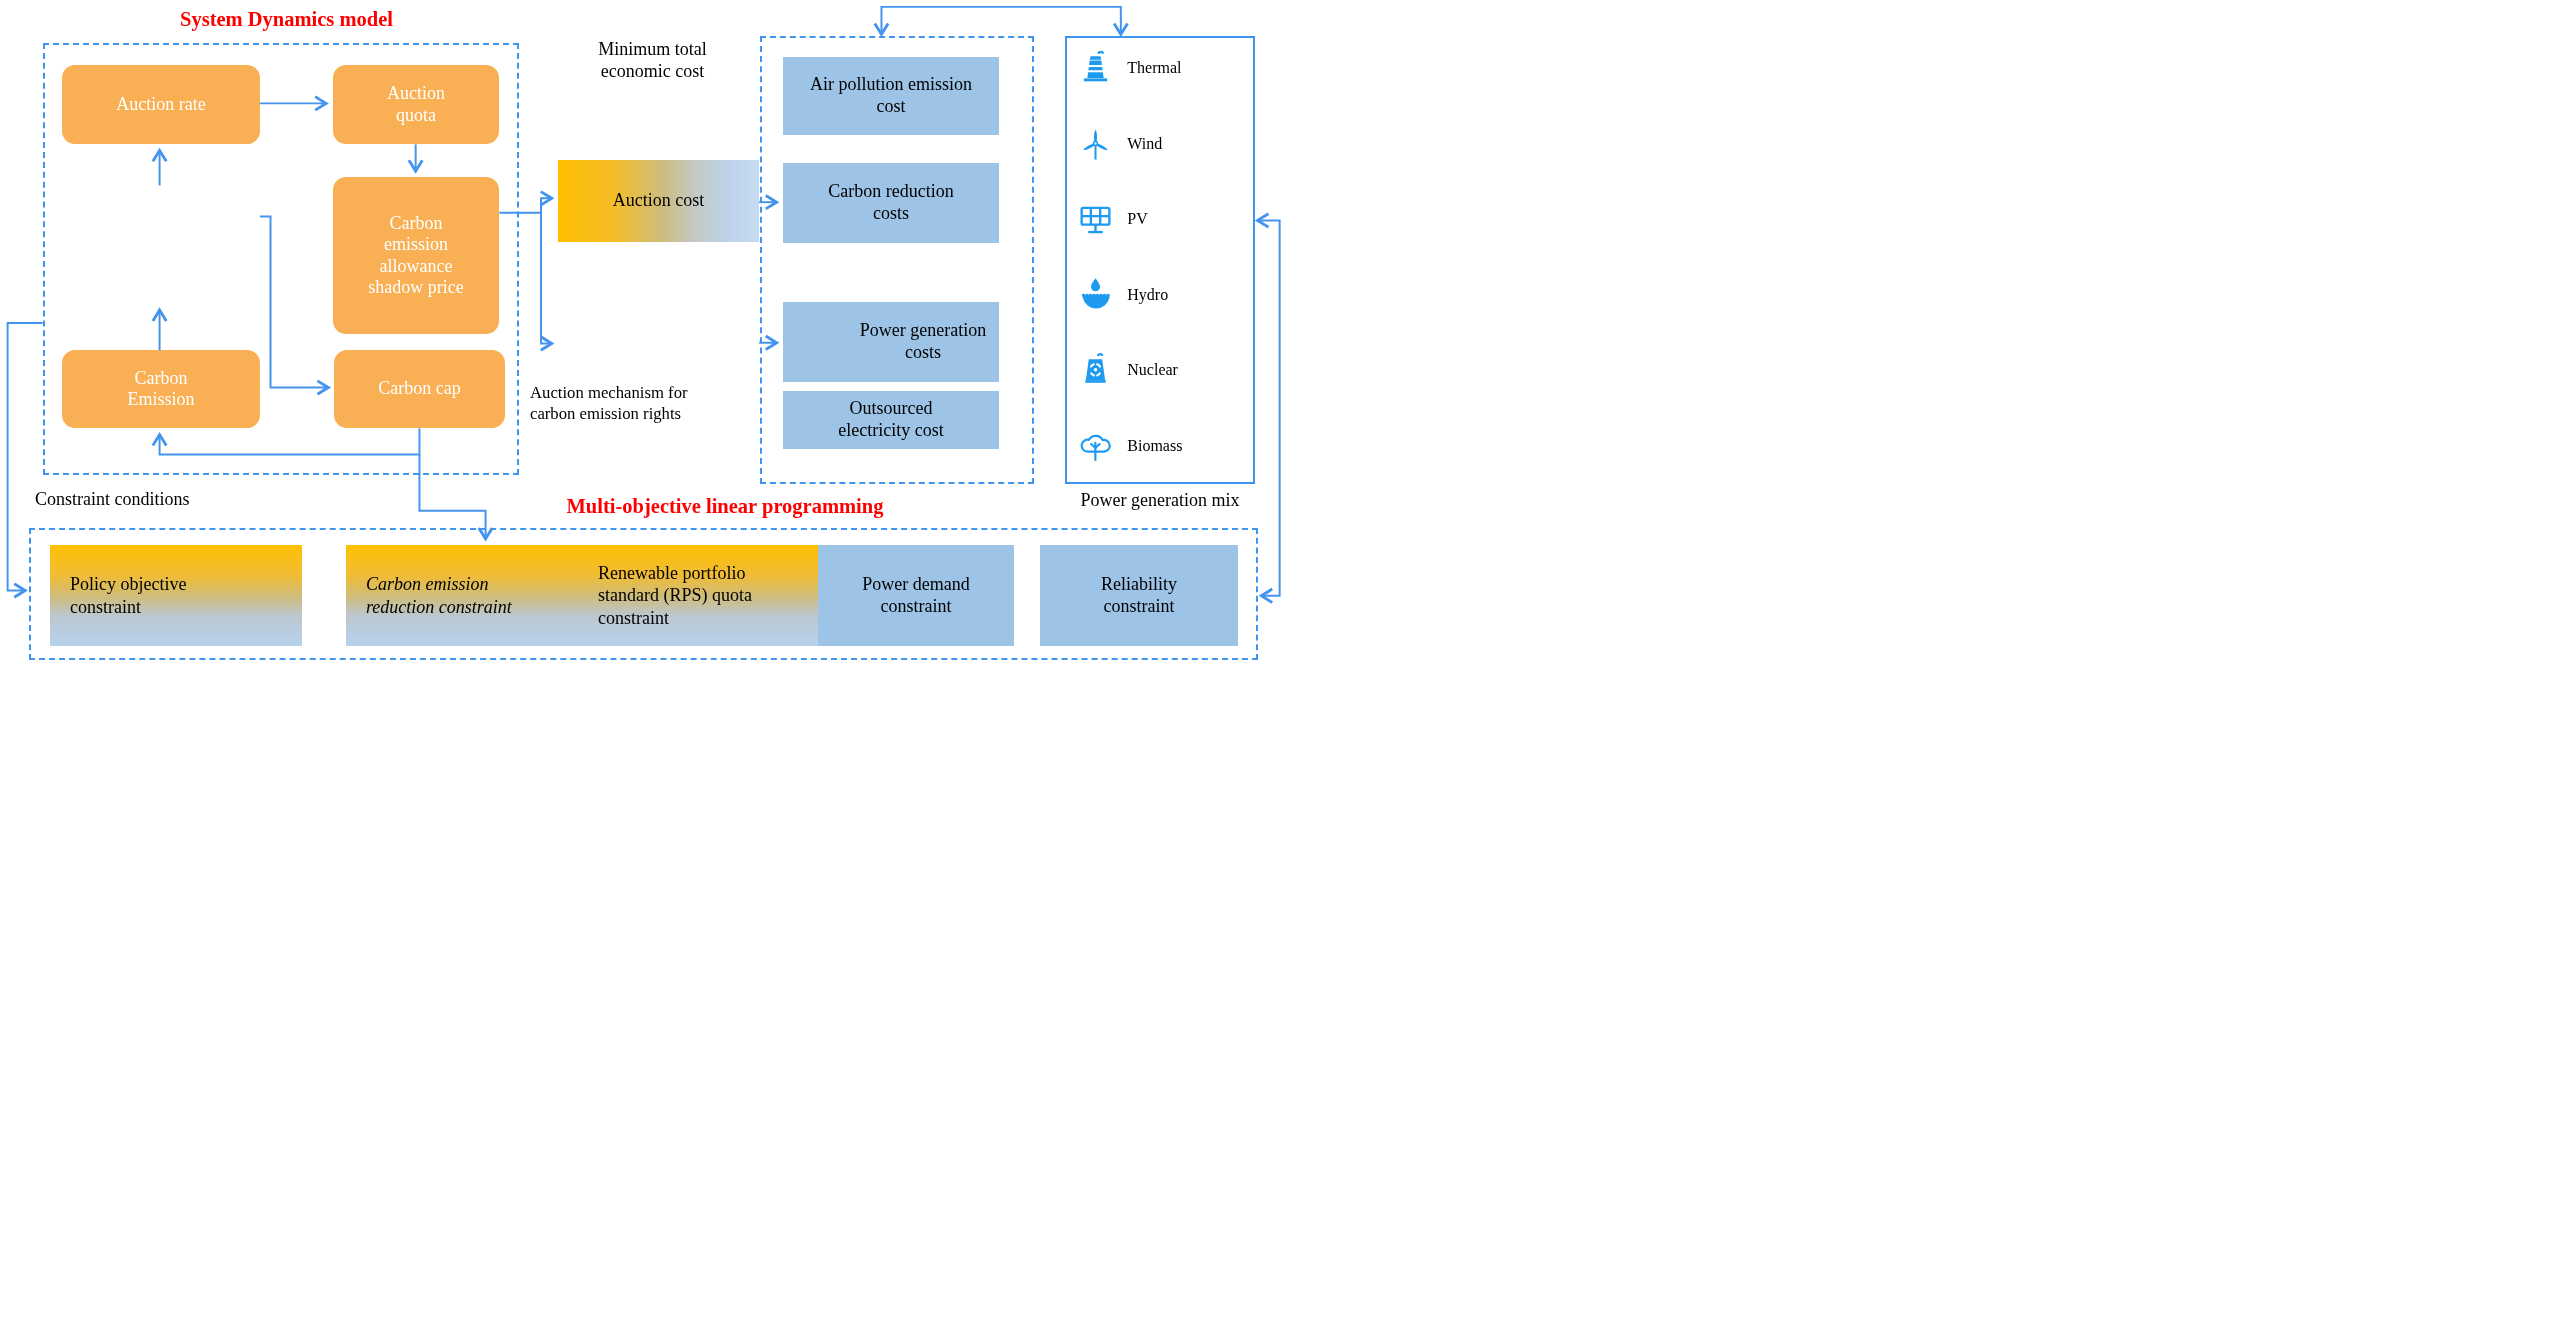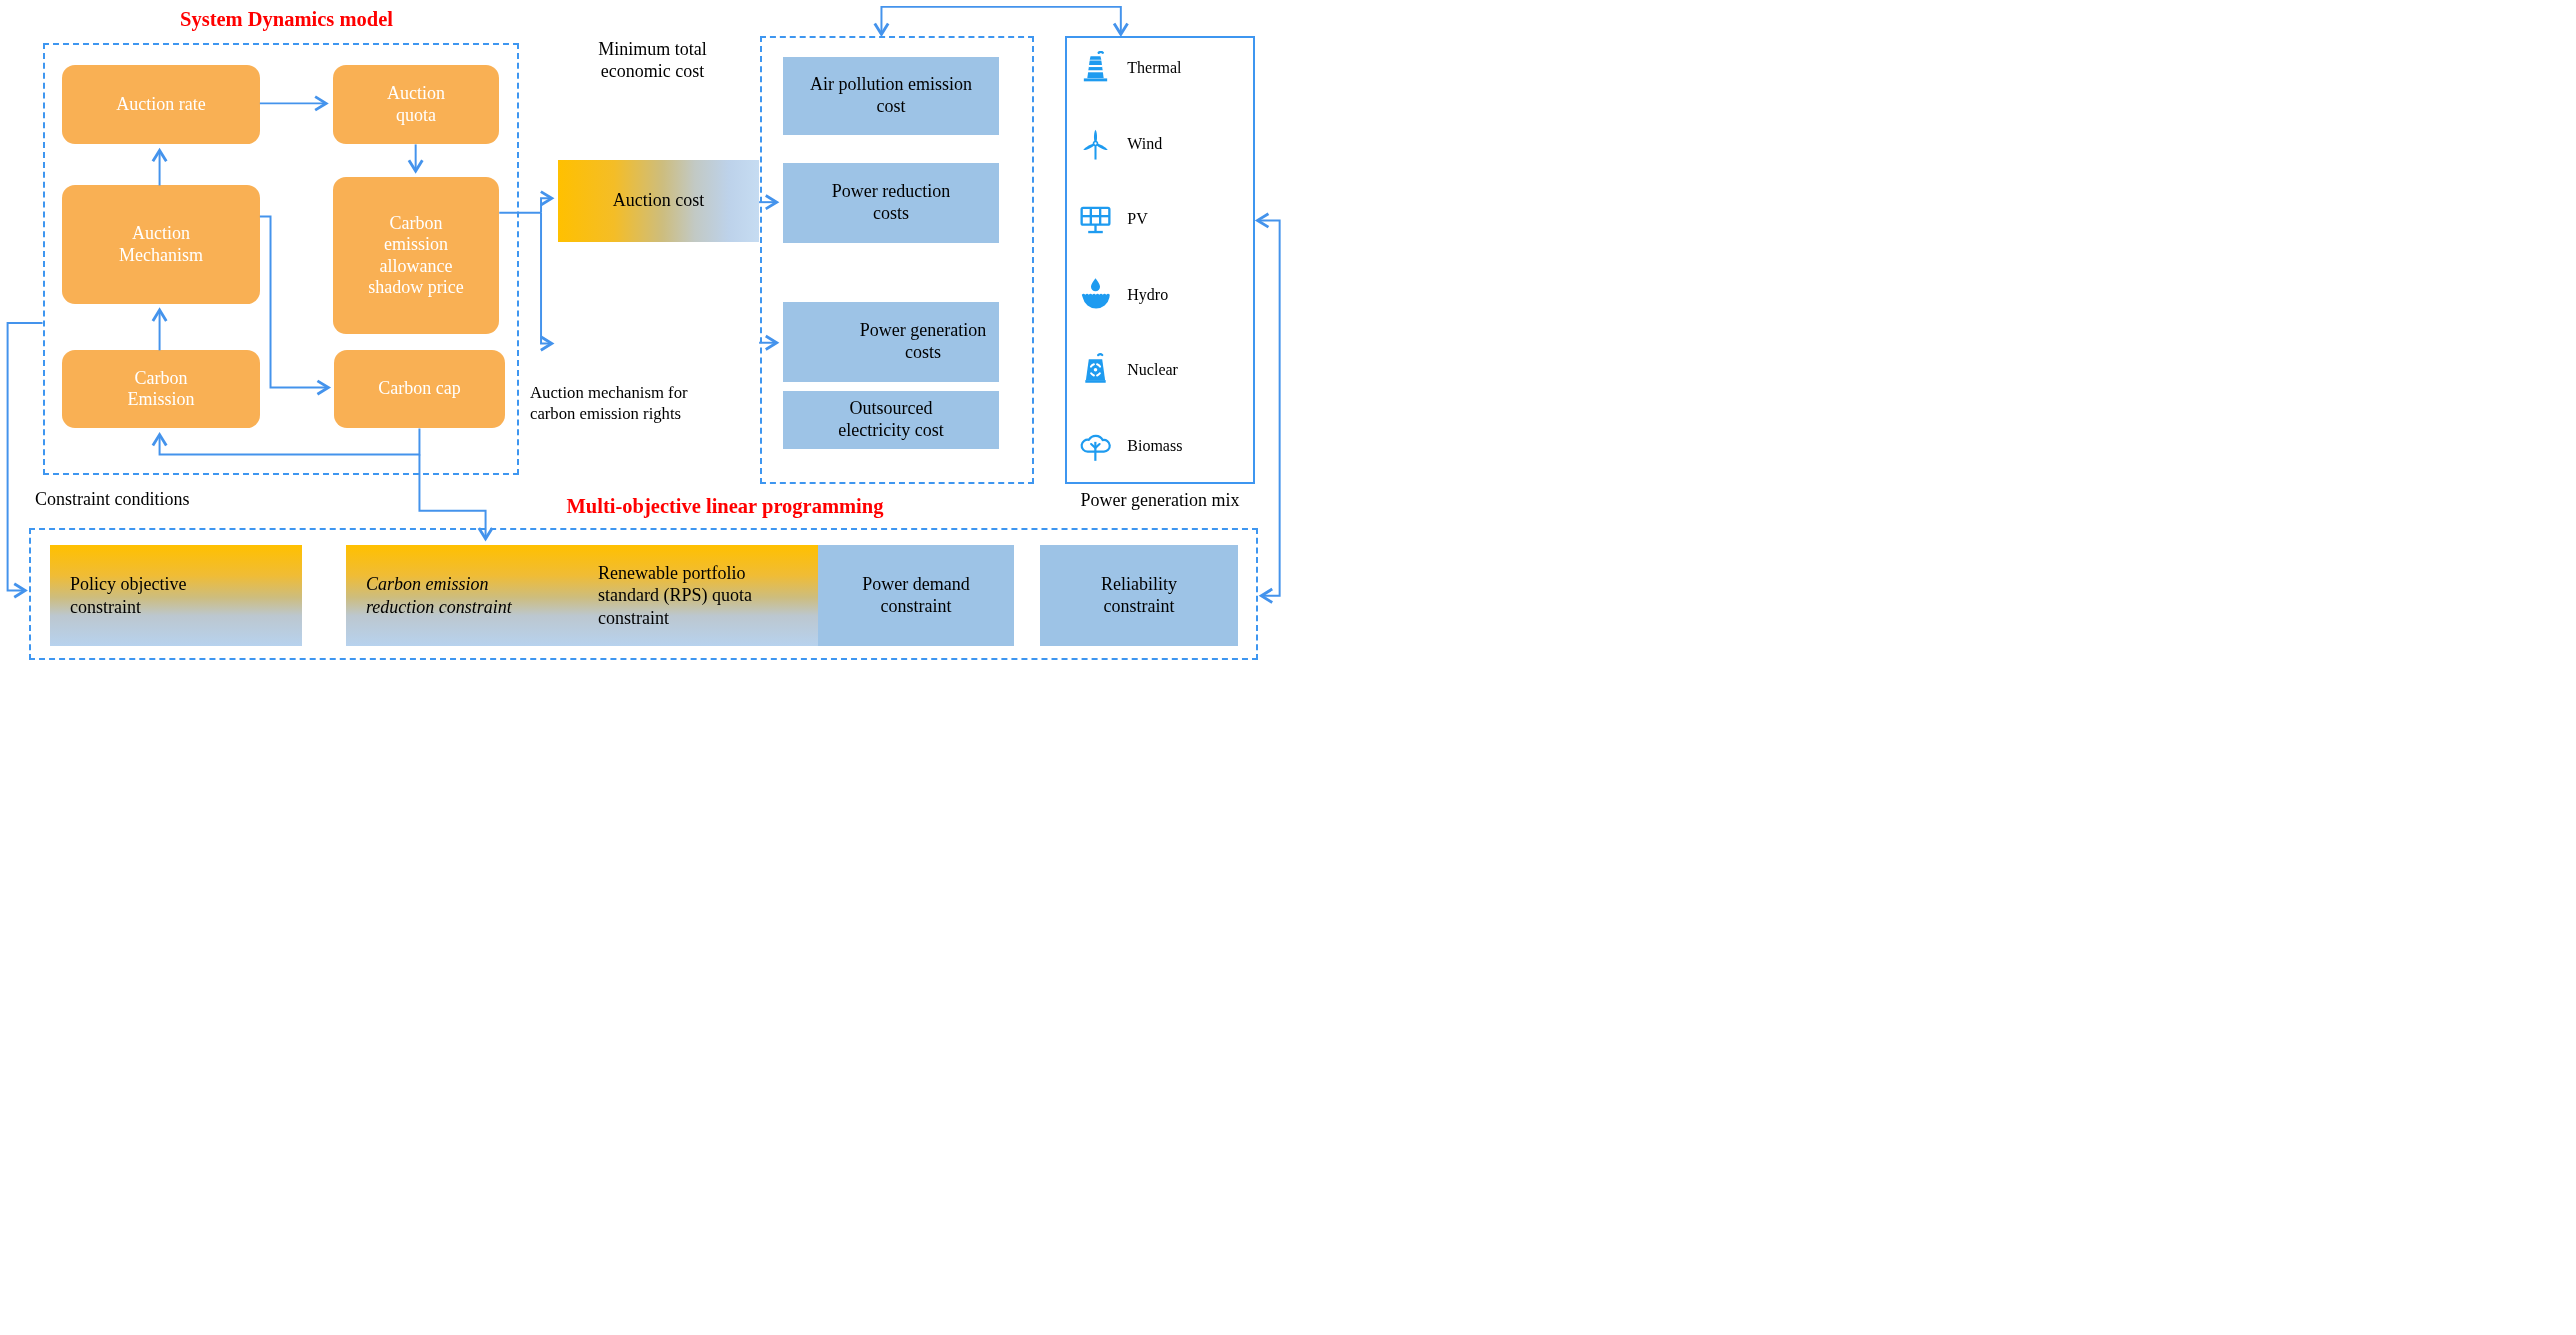--- a/index.html
+++ b/index.html
@@ -50,42 +50,39 @@
   <div class="abs panel-dashed" style="left:43px;top:43px;width:476px;height:432px;"></div>
   <div class="abs panel-dashed" style="left:760px;top:36px;width:274px;height:448px;"></div>
   <div class="abs panel-dashed" style="left:29px;top:528px;width:1229px;height:132px;"></div>
 
   <div class="node orange" style="left:62px;top:65px;width:198px;height:79px;">
     <span class="inner">Auction rate</span>
   </div>
   <div class="node orange" style="left:333px;top:65px;width:166px;height:79px;">
     <span class="inner" style="max-width:76px;">Auction quota</span>
   </div>
-  <div class="node orange" style="left:62px;top:185px;width:198px;height:119px;">
-    <span class="inner" style="max-width:106px;">Auction Mechanism</span>
-  </div>
   <div class="node orange" style="left:333px;top:177px;width:166px;height:157px;">
     <span class="inner" style="max-width:100px;">Carbon emission allowance shadow price</span>
   </div>
   <div class="node orange" style="left:62px;top:350px;width:198px;height:78px;">
     <span class="inner" style="max-width:91px;">Carbon Emission</span>
   </div>
   <div class="node orange" style="left:334px;top:350px;width:171px;height:78px;">
     <span class="inner">Carbon cap</span>
   </div>
 
   <div class="node grad-h" style="left:558px;top:160px;width:201px;height:82px;">
     <span class="inner">Auction cost</span>
   </div>
 
   <div class="node bluebox" style="left:783px;top:57px;width:216px;height:78px;">
     <span class="inner" style="max-width:167px;">Air pollution emission cost</span>
   </div>
   <div class="node bluebox" style="left:783px;top:163px;width:216px;height:80px;">
-    <span class="inner" style="max-width:152px;">Power reduction costs</span>
+    <span class="inner" style="max-width:152px;">Carbon reduction costs</span>
   </div>
   <div class="node bluebox" style="left:783px;top:302px;width:216px;height:80px;justify-content:flex-end;">
     <span class="inner" style="max-width:152px;">Power generation costs</span>
   </div>
   <div class="node bluebox" style="left:783px;top:391px;width:216px;height:58px;">
     <span class="inner" style="max-width:152px;">Outsourced electricity cost</span>
   </div>
 
   <div class="node grad-v leftalign" style="left:50px;top:545px;width:252px;height:101px;">
     <span class="inner" style="max-width:167px;">Policy objective constraint</span>

